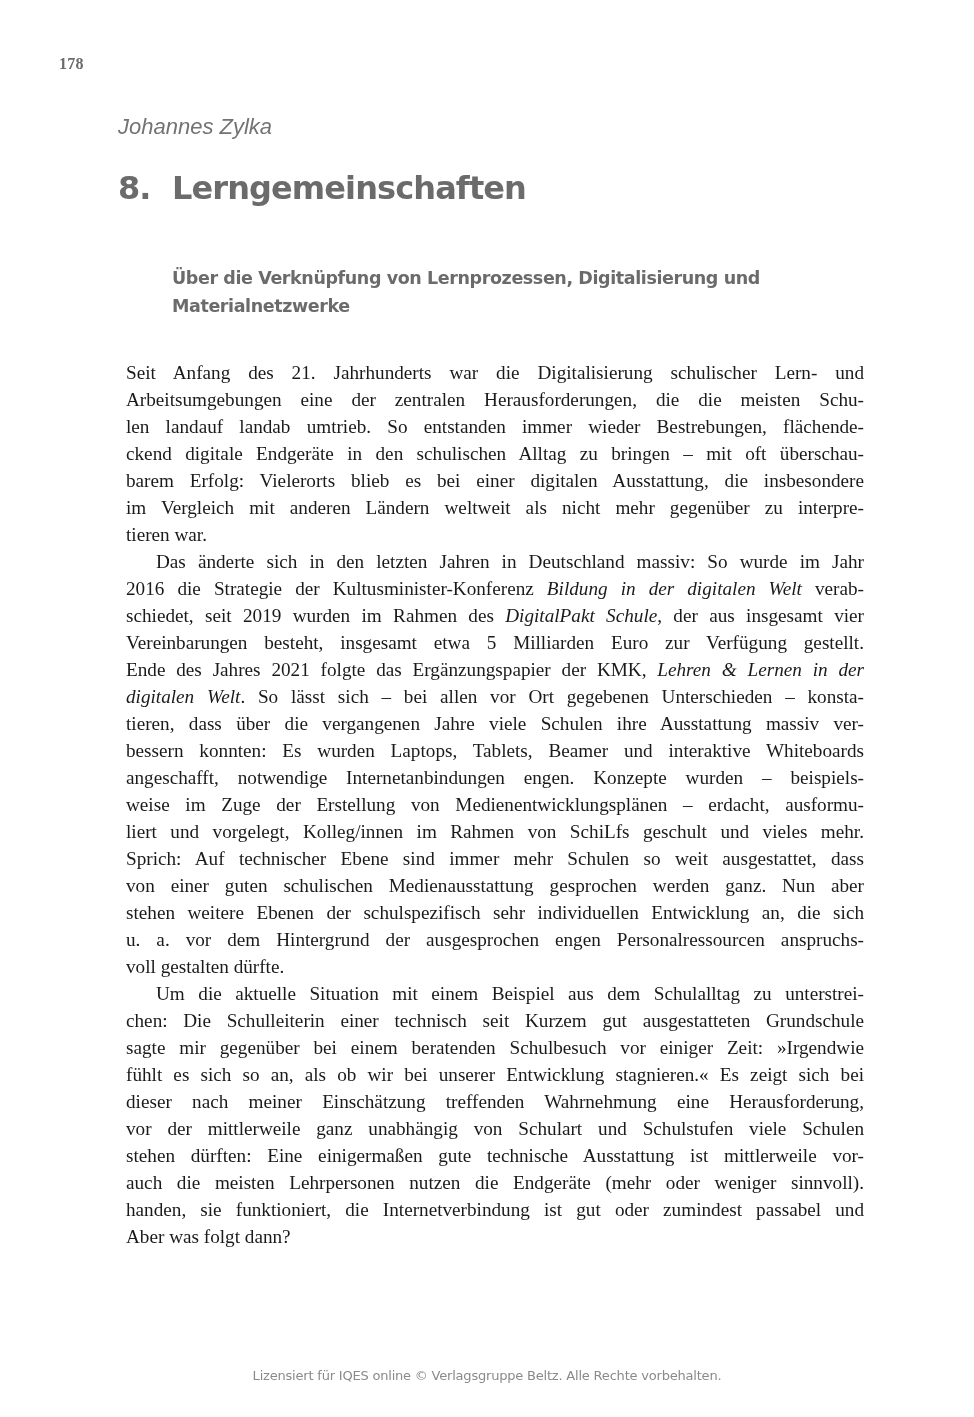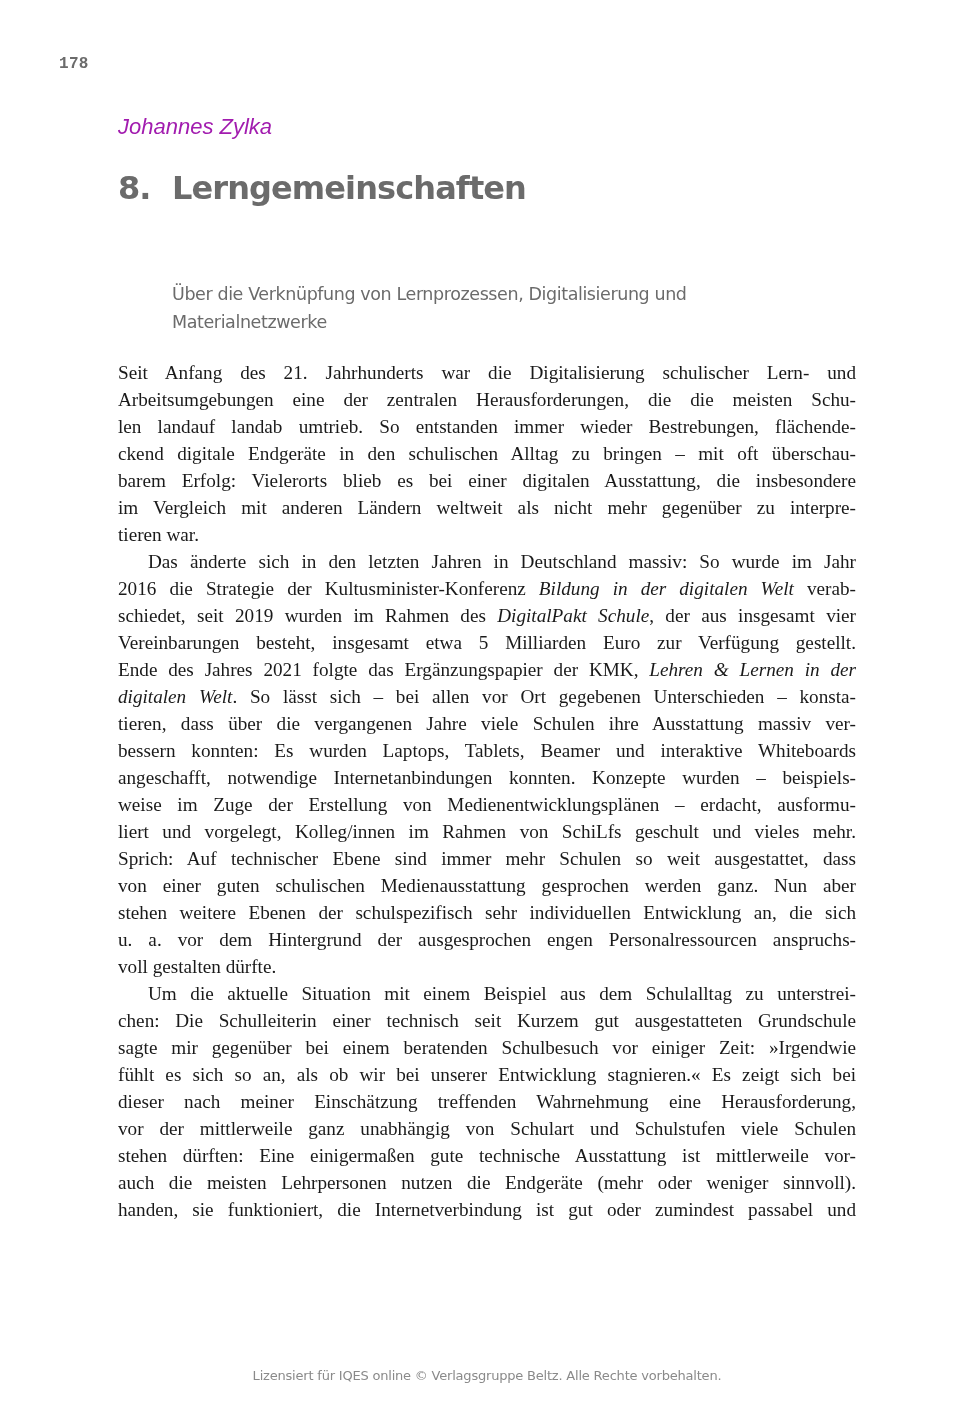--- a/index.html
+++ b/index.html
@@ -1,41 +1,41 @@
 <!DOCTYPE html>
 <html><head>
   <meta charset="utf-8">
   <style>
     html, body { margin: 0; padding: 0; background: #ffffff; }
     body { width: 974px; height: 1417px; position: relative; overflow: hidden; }
     .page-number {
       position: absolute; left: 59px; top: 55px;
-      font-family: Liberation Mono, monospace; font-weight: bold;
+      font-family: Liberation Serif, serif; font-weight: bold;
       font-size: 16px; color: #6b6b6b; letter-spacing: 0.3px;
     }
     .author {
       position: absolute; left: 118px; top: 114px;
       font-family: "Liberation Sans", sans-serif; font-style: italic;
-      font-size: 22px; color: #a21caf;
+      font-size: 22px; color: #737373;
     }
     .chapter {
       position: absolute; left: 118px; top: 165px; width: 760px;
       font-family: "DejaVu Sans", sans-serif; font-weight: bold;
       color: #6b6b6b; font-size: 32px; line-height: 46px;
       letter-spacing: -0.9px;
     }
     .chapter .num { position: absolute; left: 0; top: 0; }
     .chapter .title { position: absolute; left: 54px; top: 0; width: 720px; }
     .subtitle {
-      position: absolute; left: 172px; top: 280px; width: 640px;
-      font-family: "DejaVu Sans", sans-serif; font-weight: normal;
+      position: absolute; left: 172px; top: 264px; width: 640px;
+      font-family: "DejaVu Sans", sans-serif; font-weight: bold;
       color: #6b6b6b; font-size: 17.5px; line-height: 28px; letter-spacing: -0.4px;
     }
     .body-text {
-      position: absolute; left: 118px; top: 359px; width: 738px;
+      position: absolute; left: 126px; top: 359px; width: 738px;
       font-family: "Liberation Serif", serif; font-size: 19.2px;
       color: #1a1a1a;
     }
     .line {
       height: 27px; line-height: 27px; white-space: nowrap;
       text-align: justify; text-align-last: justify;
     }
     .line.last { text-align-last: left; }
     .line.indent { padding-left: 30px; }
     .line i { font-style: italic; }
@@ -77,35 +77,36 @@
     </div>
     <div>
       <div class="line indent"><span>Das änderte sich in den letzten Jahren in Deutschland massiv: So wurde im Jahr</span></div>
       <div class="line"><span>2016 die Strategie der Kultusminister-Konferenz </span><i>Bildung in der digitalen Welt</i><span> verab-</span></div>
       <div class="line"><span>schiedet, seit 2019 wurden im Rahmen des </span><i>DigitalPakt Schule</i><span>, der aus insgesamt vier</span></div>
       <div class="line"><span>Vereinbarungen besteht, insgesamt etwa 5 Milliarden Euro zur Verfügung gestellt.</span></div>
       <div class="line"><span>Ende des Jahres 2021 folgte das Ergänzungspapier der KMK, </span><i>Lehren &amp; Lernen in der</i></div>
       <div class="line"><i>digitalen Welt</i><span>. So lässt sich – bei allen vor Ort gegebenen Unterschieden – konsta-</span></div>
       <div class="line"><span>tieren, dass über die vergangenen Jahre viele Schulen ihre Ausstattung massiv ver-</span></div>
       <div class="line"><span>bessern konnten: Es wurden Laptops, Tablets, Beamer und interaktive Whiteboards</span></div>
-      <div class="line"><span>angeschafft, notwendige Internetanbindungen konnten. Konzepte wurden – beispiels-</span></div>
+      <div class="line"><span>angeschafft, notwendige Internetanbindungen engen. Konzepte wurden – beispiels-</span></div>
       <div class="line"><span>weise im Zuge der Erstellung von Medienentwicklungsplänen – erdacht, ausformu-</span></div>
       <div class="line"><span>liert und vorgelegt, Kolleg/innen im Rahmen von SchiLfs geschult und vieles mehr.</span></div>
       <div class="line"><span>Sprich: Auf technischer Ebene sind immer mehr Schulen so weit ausgestattet, dass</span></div>
       <div class="line"><span>von einer guten schulischen Medienausstattung gesprochen werden ganz. Nun aber</span></div>
       <div class="line"><span>stehen weitere Ebenen der schulspezifisch sehr individuellen Entwicklung an, die sich</span></div>
       <div class="line"><span>u. a. vor dem Hintergrund der ausgesprochen engen Personalressourcen anspruchs-</span></div>
       <div class="line last"><span>voll gestalten dürfte.</span></div>
     </div>
     <div>
       <div class="line indent"><span>Um die aktuelle Situation mit einem Beispiel aus dem Schulalltag zu unterstrei-</span></div>
       <div class="line"><span>chen: Die Schulleiterin einer technisch seit Kurzem gut ausgestatteten Grundschule</span></div>
       <div class="line"><span>sagte mir gegenüber bei einem beratenden Schulbesuch vor einiger Zeit: »Irgendwie</span></div>
       <div class="line"><span>fühlt es sich so an, als ob wir bei unserer Entwicklung stagnieren.« Es zeigt sich bei</span></div>
       <div class="line"><span>dieser nach meiner Einschätzung treffenden Wahrnehmung eine Herausforderung,</span></div>
       <div class="line"><span>vor der mittlerweile ganz unabhängig von Schulart und Schulstufen viele Schulen</span></div>
       <div class="line"><span>stehen dürften: Eine einigermaßen gute technische Ausstattung ist mittlerweile vor-</span></div>
       <div class="line"><span>auch die meisten Lehrpersonen nutzen die Endgeräte (mehr oder weniger sinnvoll).</span></div>
       <div class="line"><span>handen, sie funktioniert, die Internetverbindung ist gut oder zumindest passabel und</span></div>
+      <div class="line last"><span>Aber was folgt dann?</span></div>
     </div>
   </div>
 
 <div class="footer">Lizensiert für IQES online © Verlagsgruppe Beltz. Alle Rechte vorbehalten.</div>
 
 </body></html>

